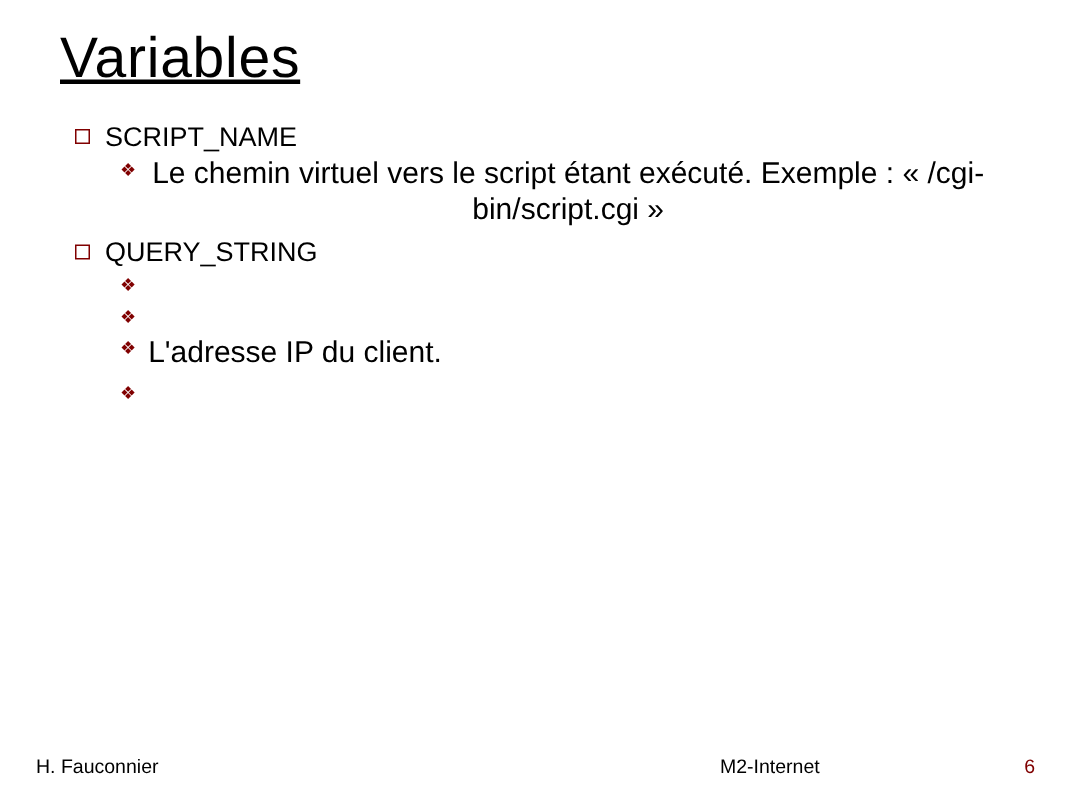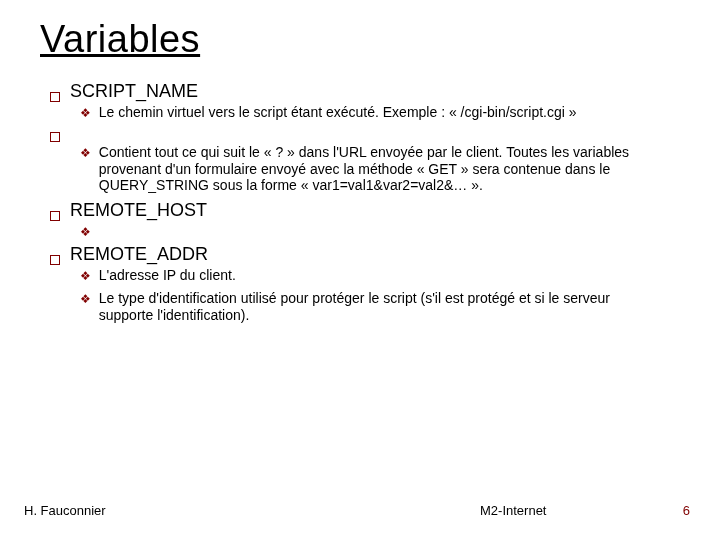--- a/index.html
+++ b/index.html
@@ -28,21 +28,21 @@
     letter-spacing: 0.5px;
   }
   .content {
     padding-left: 10px;
   }
   .item {
     margin-bottom: 4px;
   }
   .row1 {
     display: flex;
-    align-items: flex-end;
+    align-items: flex-start;
     column-gap: 10px;
   }
   .sq {
     width: 10px;
     height: 10px;
     border: 1.5px solid #800000;
     box-sizing: border-box;
     margin-top: 5px;
     flex: 0 0 auto;
   }
@@ -58,23 +58,24 @@
     margin-bottom: 6px;
   }
   .diamond {
     font-size: 12px;
     color: #800000;
     line-height: 1;
     margin-top: 3px;
     flex: 0 0 auto;
   }
   .subtext {
-    font-size: 14px;
+    font-size: 20px;
     line-height: 1.2;
     max-width: 560px;
+    text-align: center;
   }
   .footer {
     position: absolute;
     bottom: 22px;
     left: 0;
     width: 720px;
     font-size: 13px;
   }
   .footer-left {
     position: absolute;
@@ -109,52 +110,43 @@
       </div>
       <div class="sub">
         <span class="diamond">❖</span>
         <span class="subtext">Le chemin virtuel vers le script étant exécuté. Exemple : « /cgi-bin/script.cgi »</span>
       </div>
     </div>
 
     <div class="item">
       <div class="row1">
         <span class="sq"></span>
-      </div>
-      <div class="sub">
-        <span class="diamond">❖</span>
-        <span class="subtext">Contient tout ce qui suit le « ? » dans l'URL envoyée par le client. Toutes les variables provenant d'un formulaire envoyé avec la méthode « GET » sera contenue dans le QUERY_STRING sous la forme « var1=val1&amp;var2=val2&amp;… ».</span>
-      </div>
-    </div>
-
-    <div class="item">
-      <div class="row1">
-        <span class="sq"></span>
-        <span class="h1text">REMOTE_HOST</span>
+        <span class="h1text">QUERY_STRING</span>
       </div>
       <div class="sub">
         <span class="diamond">❖</span>
       </div>
     </div>
 
     <div class="item">
-      <div class="row1">
-        <span class="sq"></span>
-        <span class="h1text">REMOTE_ADDR</span>
+      <div class="sub">
+        <span class="diamond">❖</span>
       </div>
+    </div>
+
+    <div class="item">
       <div class="sub">
         <span class="diamond">❖</span>
         <span class="subtext">L'adresse IP du client.</span>
       </div>
     </div>
 
     <div class="item">
       <div class="sub">
         <span class="diamond">❖</span>
-        <span class="subtext">Le type d'identification utilisé pour protéger le script (s'il est protégé et si le serveur supporte l'identification).</span>
       </div>
     </div>
 
   </div>
 
   <div class="footer">
     <span class="footer-left">H. Fauconnier</span>
     <span class="footer-mid">M2-Internet</span>
     <span class="footer-right">6</span>
   </div>

